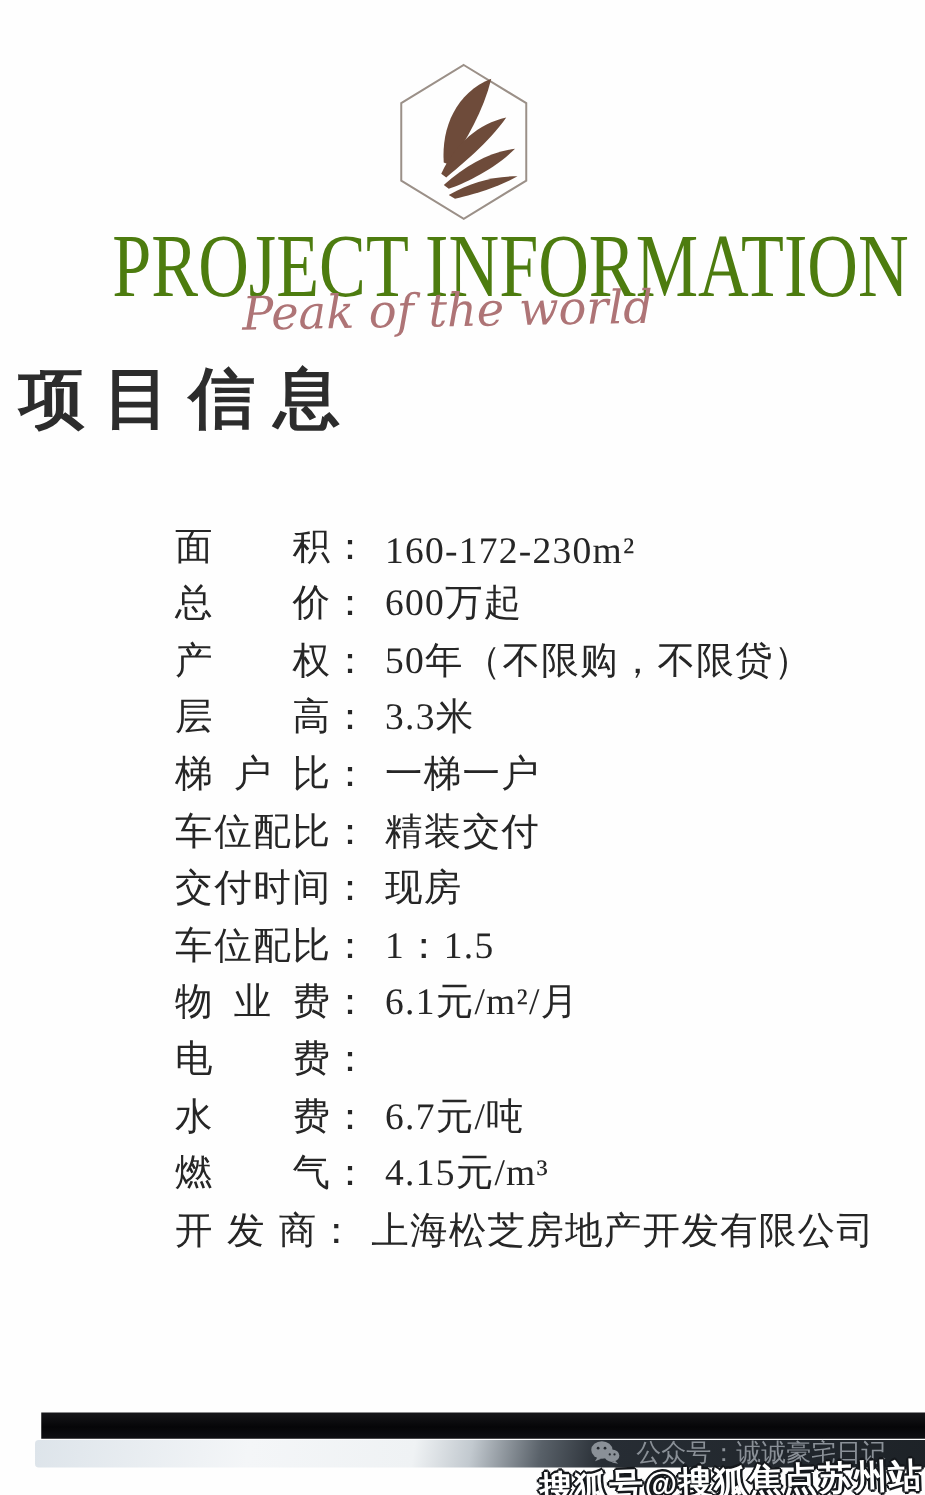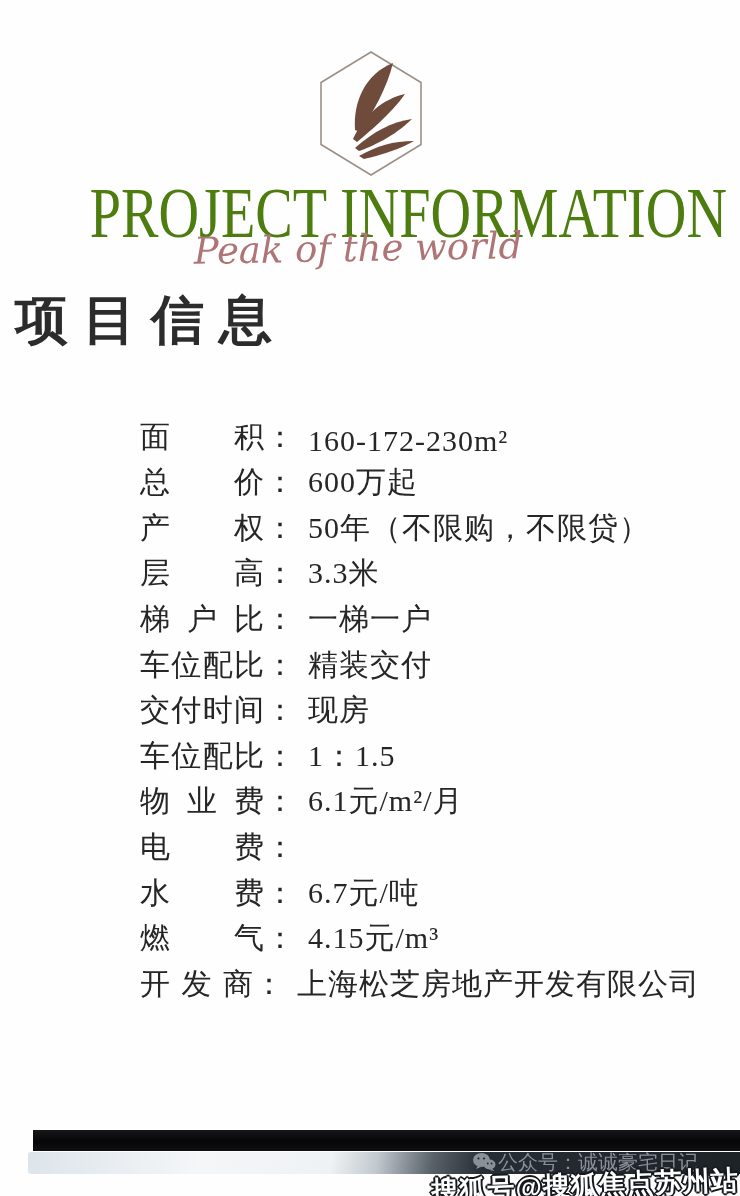--- a/index.html
+++ b/index.html
@@ -65,21 +65,21 @@
   }
   #bar-silver{
     position:absolute;left:28px;right:0;top:1152px;height:22px;
     background:linear-gradient(100deg,
       #dde4ea 0px,#f4f6f8 170px,#eff2f4 300px,
       #c2c9cf 345px,#596169 400px,#272d34 450px,#1d2227 712px);
     border-radius:3px 0 0 3px;
   }
   #footer-caption{
     position:absolute;left:472px;top:1149px;height:26px;
-    display:flex;align-items:center;gap:2px;z-index:3;
+    display:flex;align-items:center;gap:13px;z-index:3;
     color:#8a9097;font-size:20px;white-space:nowrap;
     font-family:"Liberation Sans","DejaVu Sans",sans-serif;
   }
   #watermark{
     position:absolute;right:1px;top:1162px;z-index:5;
     font-family:"Liberation Sans","DejaVu Sans",sans-serif;
     font-weight:bold;font-size:27px;letter-spacing:1px;
     color:#ffffff;white-space:nowrap;
     transform:rotate(-2deg);transform-origin:right bottom;
     text-shadow:

